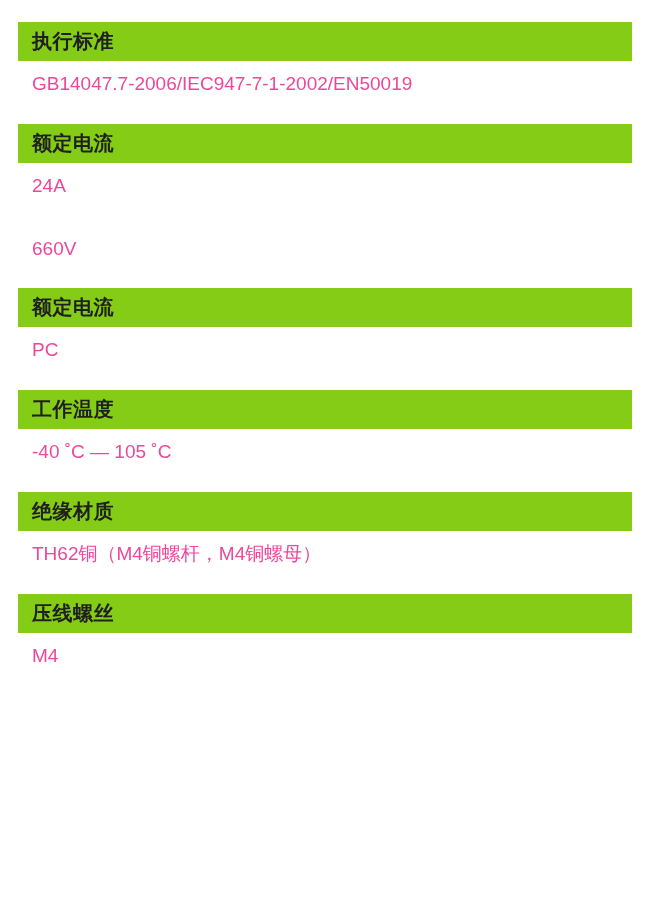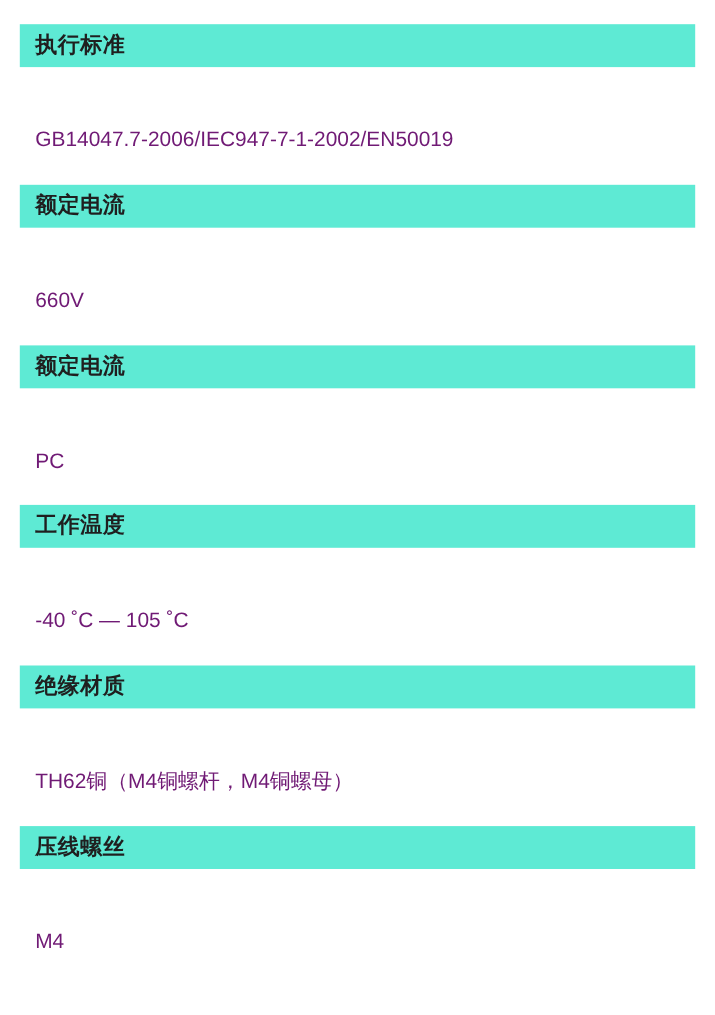--- a/index.html
+++ b/index.html
@@ -16,54 +16,54 @@
   }
   .spec-sheet {
     padding: 22px 18px 0 18px;
     box-sizing: border-box;
     width: 100%;
   }
   .spec-row {
     margin-bottom: 12px;
   }
   .spec-label {
-    background: #5eead4;
+    background: #84cc16;
     color: #1f1f1f;
     font-size: 20px;
     font-weight: bold;
     line-height: 1.0;
     padding: 9px 14px 10px 14px;
     letter-spacing: 0.5px;
     box-sizing: border-box;
   }
   .spec-value {
     font-size: 19px;
-    color: #701a75;
+    color: #ec4899;
     padding: 12px 14px 16px 14px;
     line-height: 1.2;
     box-sizing: border-box;
-    margin-top: 44px;
   }
   .spec-value sup {
     font-size: 12px;
     vertical-align: super;
   }
 </style>
 </head>
 <body>
 
 <div class="spec-sheet">
 
   <div class="spec-row">
     <div class="spec-label">执行标准</div>
     <div class="spec-value">GB14047.7-2006/IEC947-7-1-2002/EN50019</div>
   </div>
 
   <div class="spec-row">
     <div class="spec-label">额定电流</div>
+    <div class="spec-value">24A</div>
   </div>
 
   <div class="spec-row">
     <div class="spec-value">660V</div>
   </div>
 
 
   <div class="spec-row">
     <div class="spec-label">额定电流</div>
     <div class="spec-value">PC</div>

